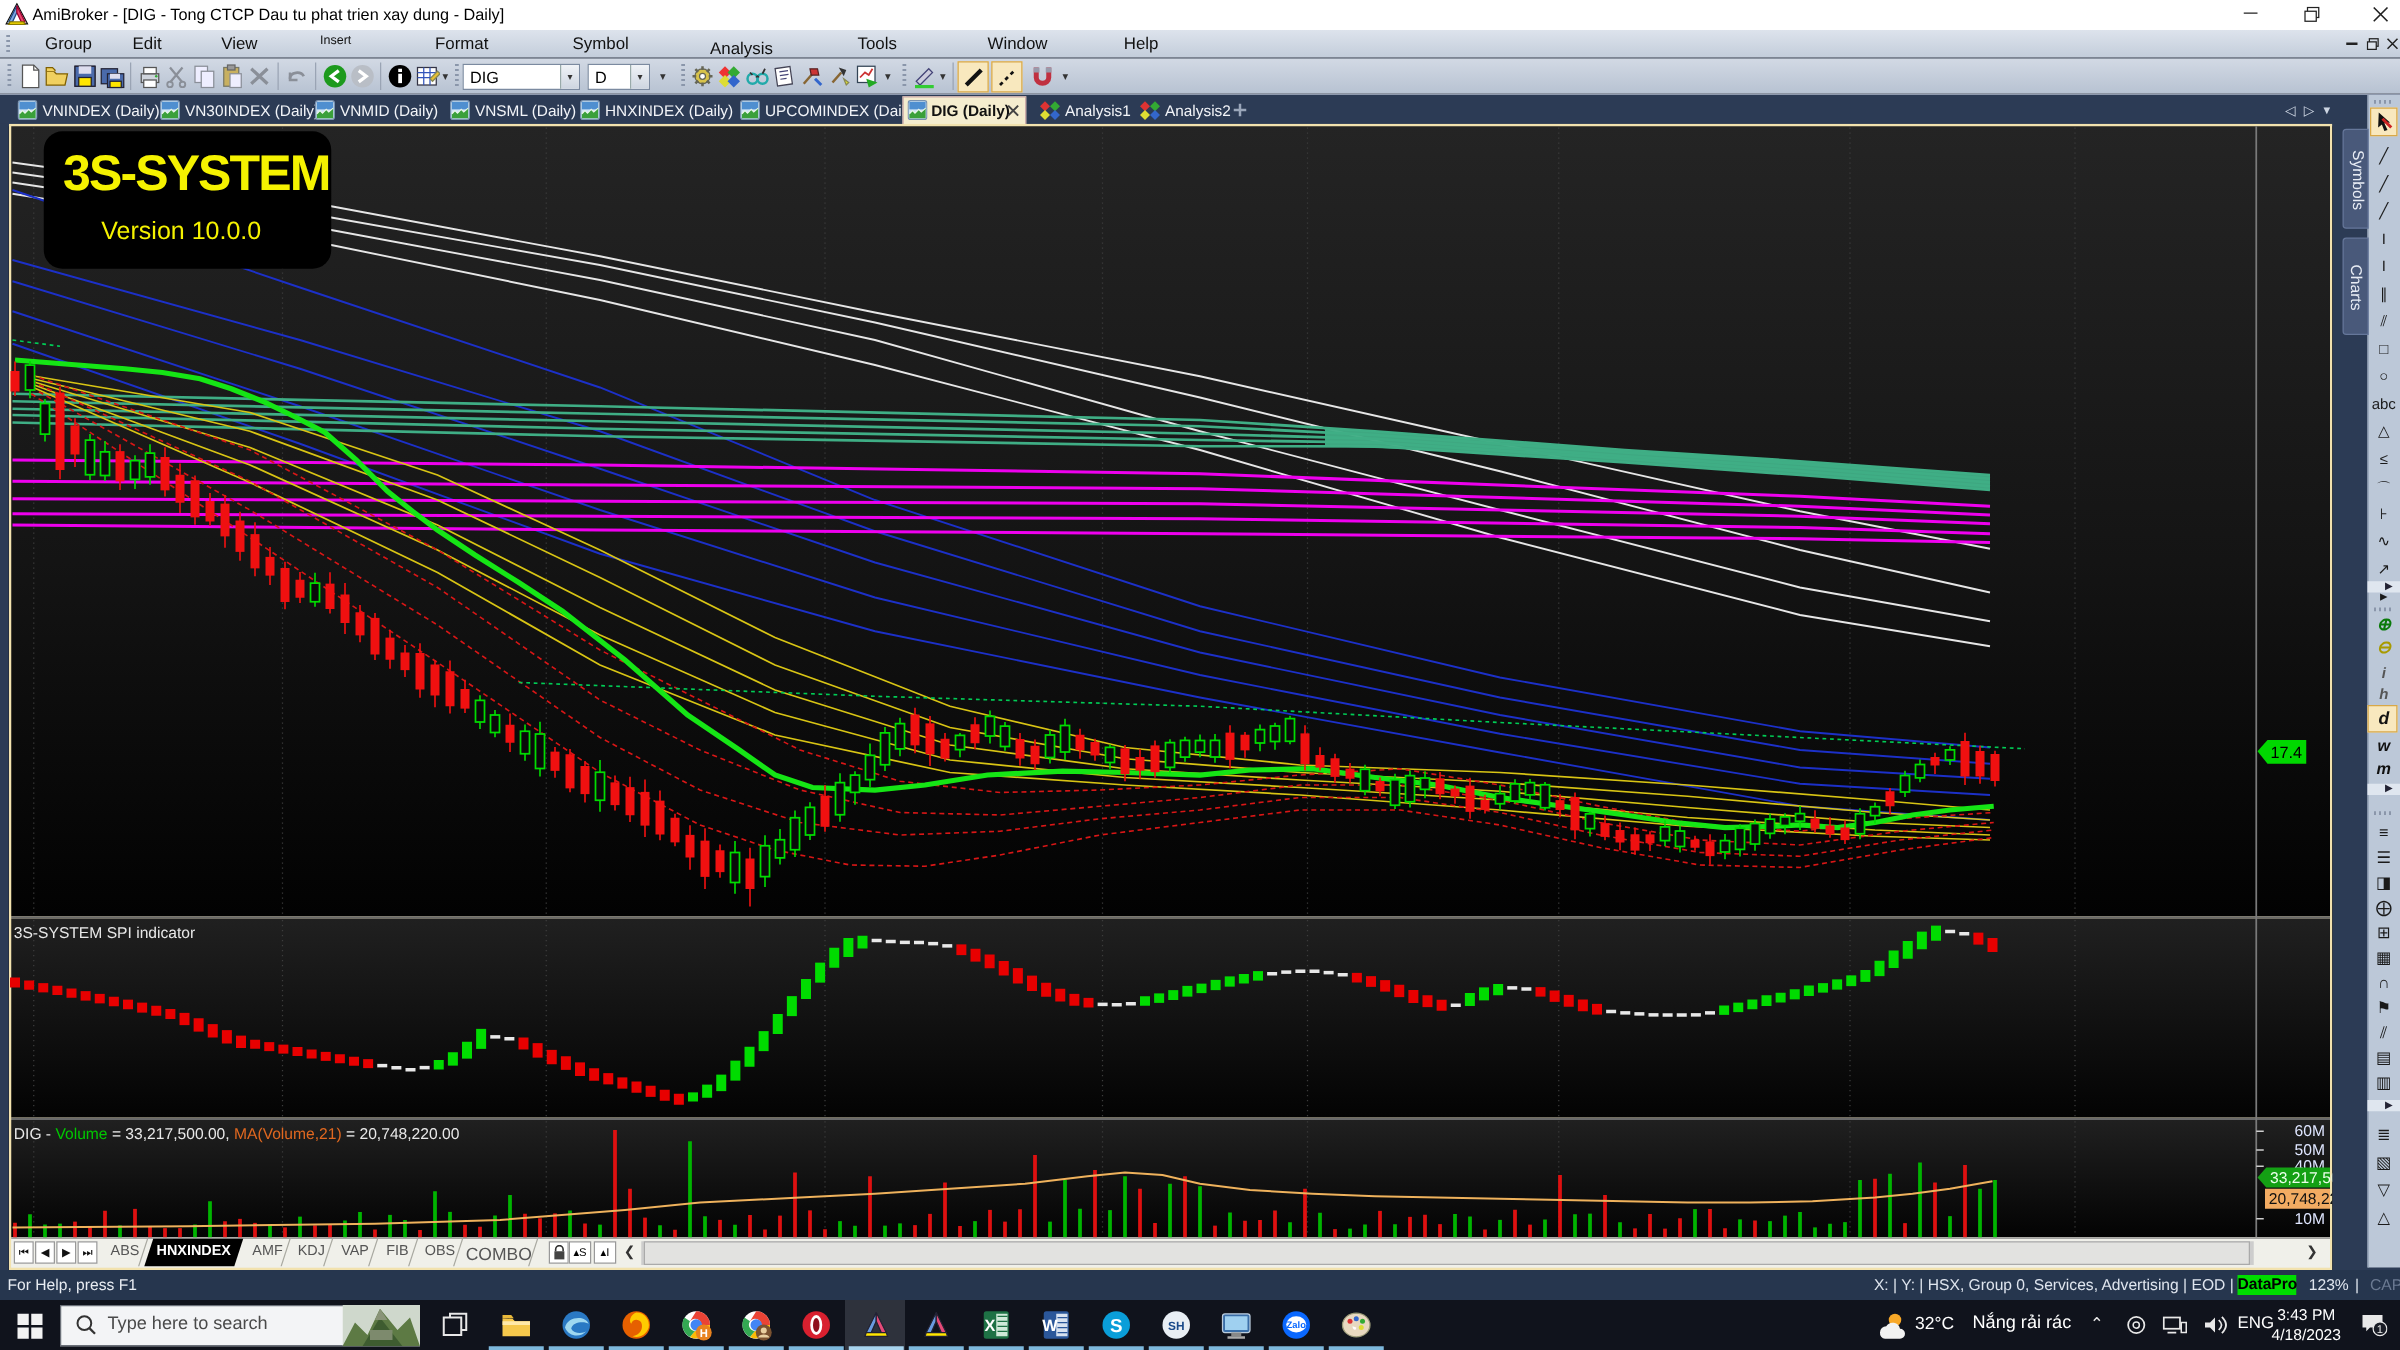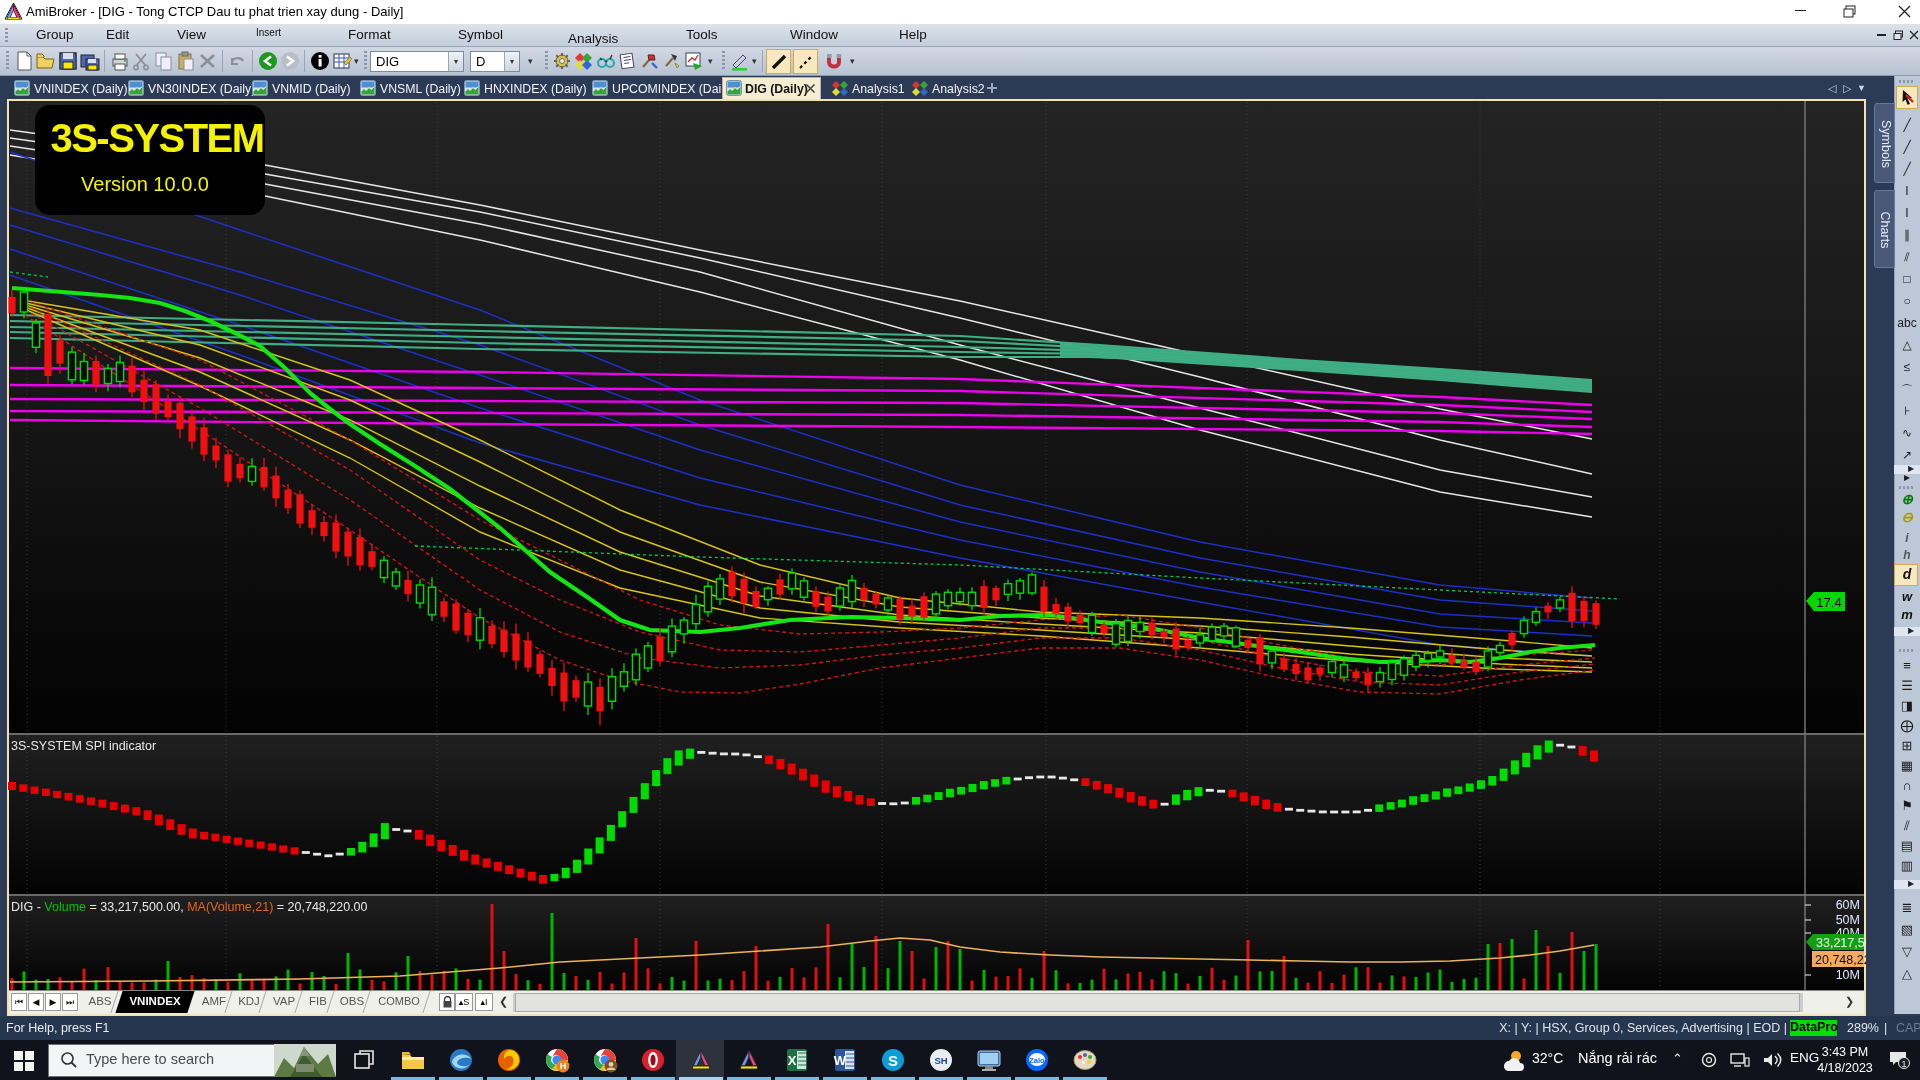--- a/index.html
+++ b/index.html
@@ -959,50 +959,50 @@
 <span class="abs" style="left:1897px;top:944px;width:20px;text-align:center;font-size:13px;color:#1a1a1a">▽</span>
 <span class="abs" style="left:1897px;top:966px;width:20px;text-align:center;font-size:13px;color:#1a1a1a">△</span>
 <div class="abs" style="left:9px;top:990px;width:1855px;height:24px;background:#f0f0ea;border-top:1px solid #888">
     <span class="abs" style="left:2px;top:2px;width:16px;height:18px;background:#fff;border:1px solid #999;text-align:center;font-size:9px;color:#111;padding-top:3px">⏮</span>
     <span class="abs" style="left:19px;top:2px;width:16px;height:18px;background:#fff;border:1px solid #999;text-align:center;font-size:9px;color:#111;padding-top:3px">◀</span>
     <span class="abs" style="left:36px;top:2px;width:16px;height:18px;background:#fff;border:1px solid #999;text-align:center;font-size:9px;color:#111;padding-top:3px">▶</span>
     <span class="abs" style="left:53px;top:2px;width:16px;height:18px;background:#fff;border:1px solid #999;text-align:center;font-size:9px;color:#111;padding-top:3px">⏭</span>
     <span class="abs" style="left:76px;top:0px;width:30px;height:22px;border-right:1.4px solid #a8a8a0;transform:skewX(-18deg)"></span>
     <span class="abs" style="left:76px;top:4px;width:30px;text-align:center;font-size:11.5px;color:#555">ABS</span>
     <span class="abs" style="left:110px;top:0px;width:72px;height:22px;background:#000;transform:skewX(-18deg)"></span>
-    <span class="abs" style="left:110px;top:4px;width:72px;text-align:center;font-size:11.5px;font-weight:bold;color:#fff">VNINDEX</span>
+    <span class="abs" style="left:110px;top:4px;width:72px;text-align:center;font-size:11.5px;font-weight:bold;color:#fff">HNXINDEX</span>
     <span class="abs" style="left:190px;top:0px;width:30px;height:22px;border-right:1.4px solid #a8a8a0;transform:skewX(-18deg)"></span>
     <span class="abs" style="left:190px;top:4px;width:30px;text-align:center;font-size:11.5px;color:#555">AMF</span>
     <span class="abs" style="left:226px;top:0px;width:28px;height:22px;border-right:1.4px solid #a8a8a0;transform:skewX(-18deg)"></span>
     <span class="abs" style="left:226px;top:4px;width:28px;text-align:center;font-size:11.5px;color:#555">KDJ</span>
     <span class="abs" style="left:260px;top:0px;width:30px;height:22px;border-right:1.4px solid #a8a8a0;transform:skewX(-18deg)"></span>
     <span class="abs" style="left:260px;top:4px;width:30px;text-align:center;font-size:11.5px;color:#555">VAP</span>
     <span class="abs" style="left:296px;top:0px;width:26px;height:22px;border-right:1.4px solid #a8a8a0;transform:skewX(-18deg)"></span>
     <span class="abs" style="left:296px;top:4px;width:26px;text-align:center;font-size:11.5px;color:#555">FIB</span>
     <span class="abs" style="left:328px;top:0px;width:30px;height:22px;border-right:1.4px solid #a8a8a0;transform:skewX(-18deg)"></span>
     <span class="abs" style="left:328px;top:4px;width:30px;text-align:center;font-size:11.5px;color:#555">OBS</span>
     <span class="abs" style="left:362px;top:0px;width:56px;height:22px;border-right:1.4px solid #a8a8a0;transform:skewX(-18deg)"></span>
-    <span class="abs" style="left:362px;top:4px;width:56px;text-align:center;font-size:11px;color:#555">COMBO</span>
+    <span class="abs" style="left:362px;top:4px;width:56px;text-align:center;font-size:14px;color:#555">COMBO</span>
     <span class="abs" style="left:430px;top:2px;width:16px;height:18px;background:#fff;border:1px solid #999"></span>
     <svg class="abs" style="left:433px;top:5px" width="11" height="13" viewBox="0 0 11 13">
       <path d="M2.5,5 L2.5,3.5 a3,3 0 0 1 6,0 L8.5,5" fill="none" stroke="#333" stroke-width="1.3"></path>
       <rect x="1.5" y="5" width="8" height="6.5" fill="#444"></rect>
     </svg>
     <span class="abs" style="left:446px;top:2px;width:18px;height:18px;background:#fff;border:1px solid #999;text-align:center;font-size:9px;padding-top:3px">▴S</span>
     <span class="abs" style="left:466px;top:2px;width:18px;height:18px;background:#fff;border:1px solid #999;text-align:center;font-size:9px;padding-top:3px">▴I</span>
     <span class="abs" style="left:490px;top:4px;font-size:11px;color:#333">❮</span>
     <span class="abs" style="left:504px;top:2px;width:1290px;height:19px;background:#cdcdcd"></span>
     <span class="abs" style="left:506px;top:2px;width:1285px;height:19px;background:#e2e2e0;border:1px solid #aaa"></span>
     <span class="abs" style="left:1836px;top:4px;font-size:11px;color:#333">❯</span>
   </div>
 <div class="abs" style="left:0;top:1016px;width:1920px;height:28px;background:#26364e">
     <span class="abs" style="left:6px;top:5px;font-size:12.5px;color:#e8ecf2">For Help, press F1</span>
     <span class="abs" style="right:133px;top:5px;font-size:12.5px;color:#dfe5ee">X: | Y: | HSX, Group 0, Services, Advertising | EOD |</span>
     <span class="abs" style="left:1790px;top:4px;width:47px;height:16px;background:#00dd00;color:#000;font-size:12.5px;font-weight:bold;text-align:center">DataPro</span>
-    <span class="abs" style="left:1847px;top:5px;font-size:12.5px;color:#dfe5ee">289%</span>
+    <span class="abs" style="left:1847px;top:5px;font-size:12.5px;color:#dfe5ee">123%</span>
     <span class="abs" style="left:1884px;top:5px;font-size:12.5px;color:#dfe5ee">|</span>
     <span class="abs" style="left:1896px;top:5px;font-size:12.5px;color:#6b7a92">CAP</span>
   </div>
 <div class="abs" style="left:0;top:1040px;width:1920px;height:40px;background:#10131c"></div>
 <svg class="abs" style="left:11px;top:1048px" width="26" height="26" viewBox="0 0 26 26">
     <g fill="#f2f2f2">
       <rect x="3" y="3" width="9" height="9"></rect>
       <rect x="14" y="3" width="9" height="9"></rect>
       <rect x="3" y="14" width="9" height="9"></rect>
       <rect x="14" y="14" width="9" height="9"></rect>

